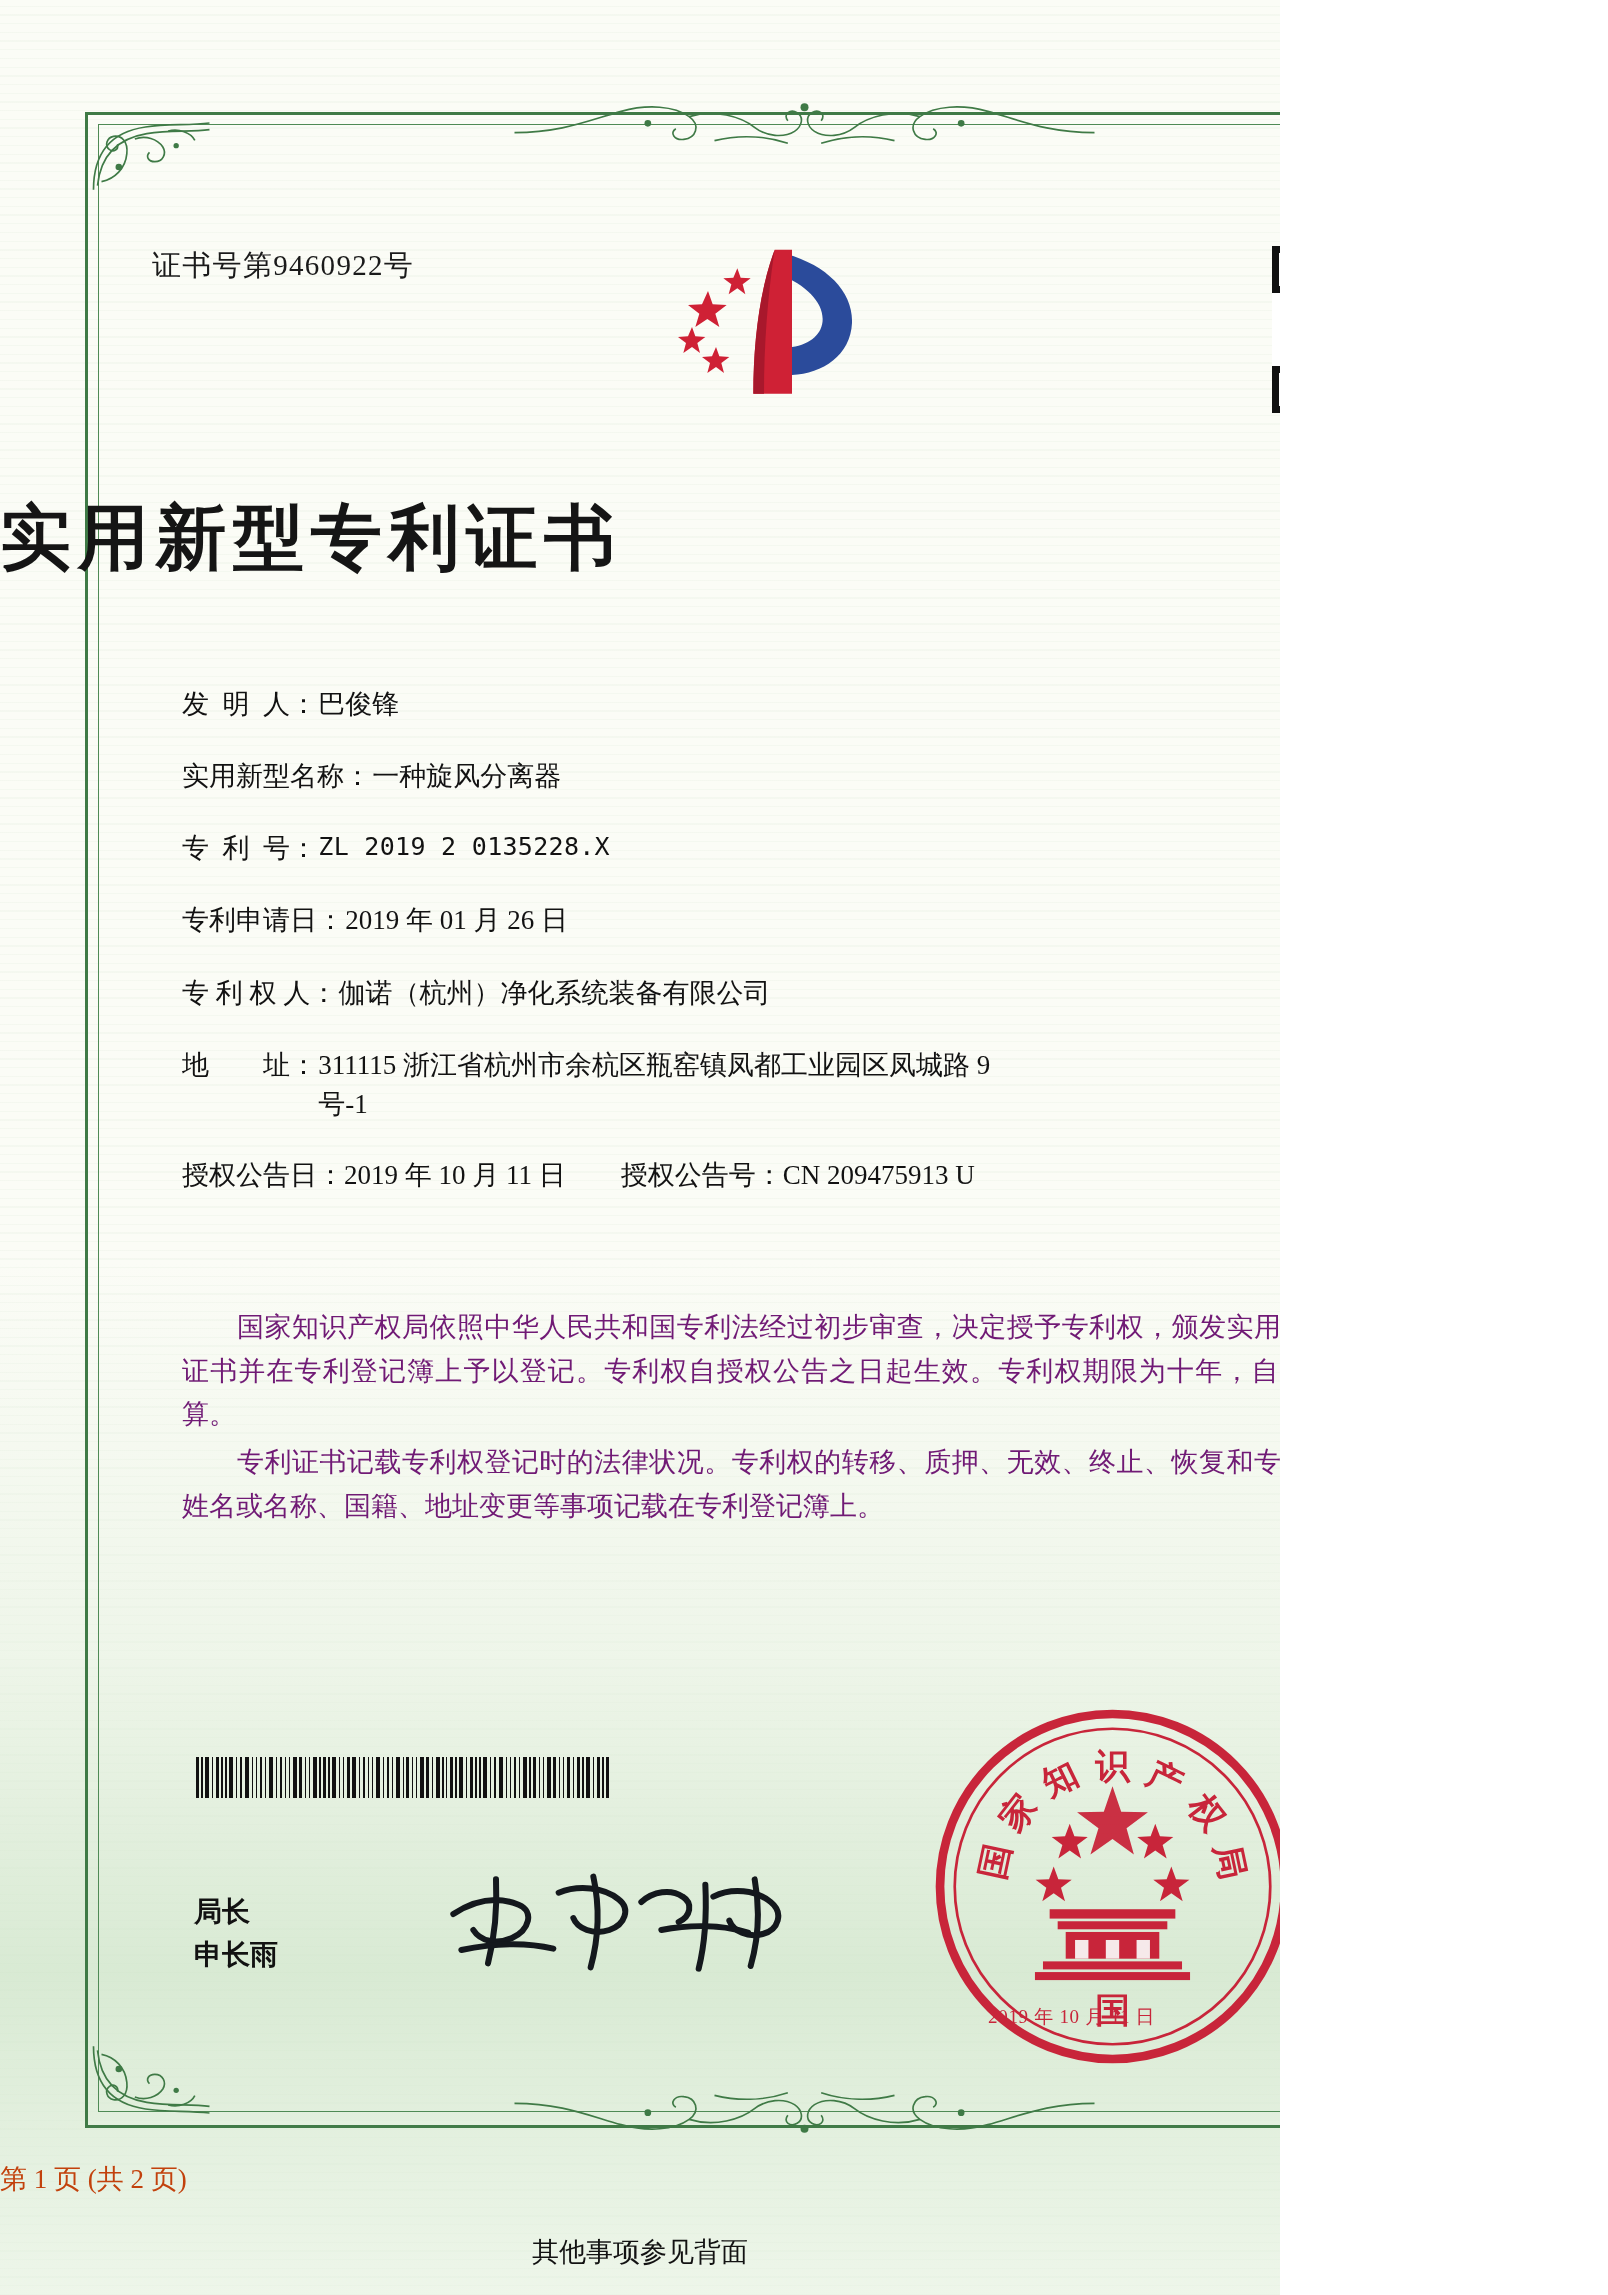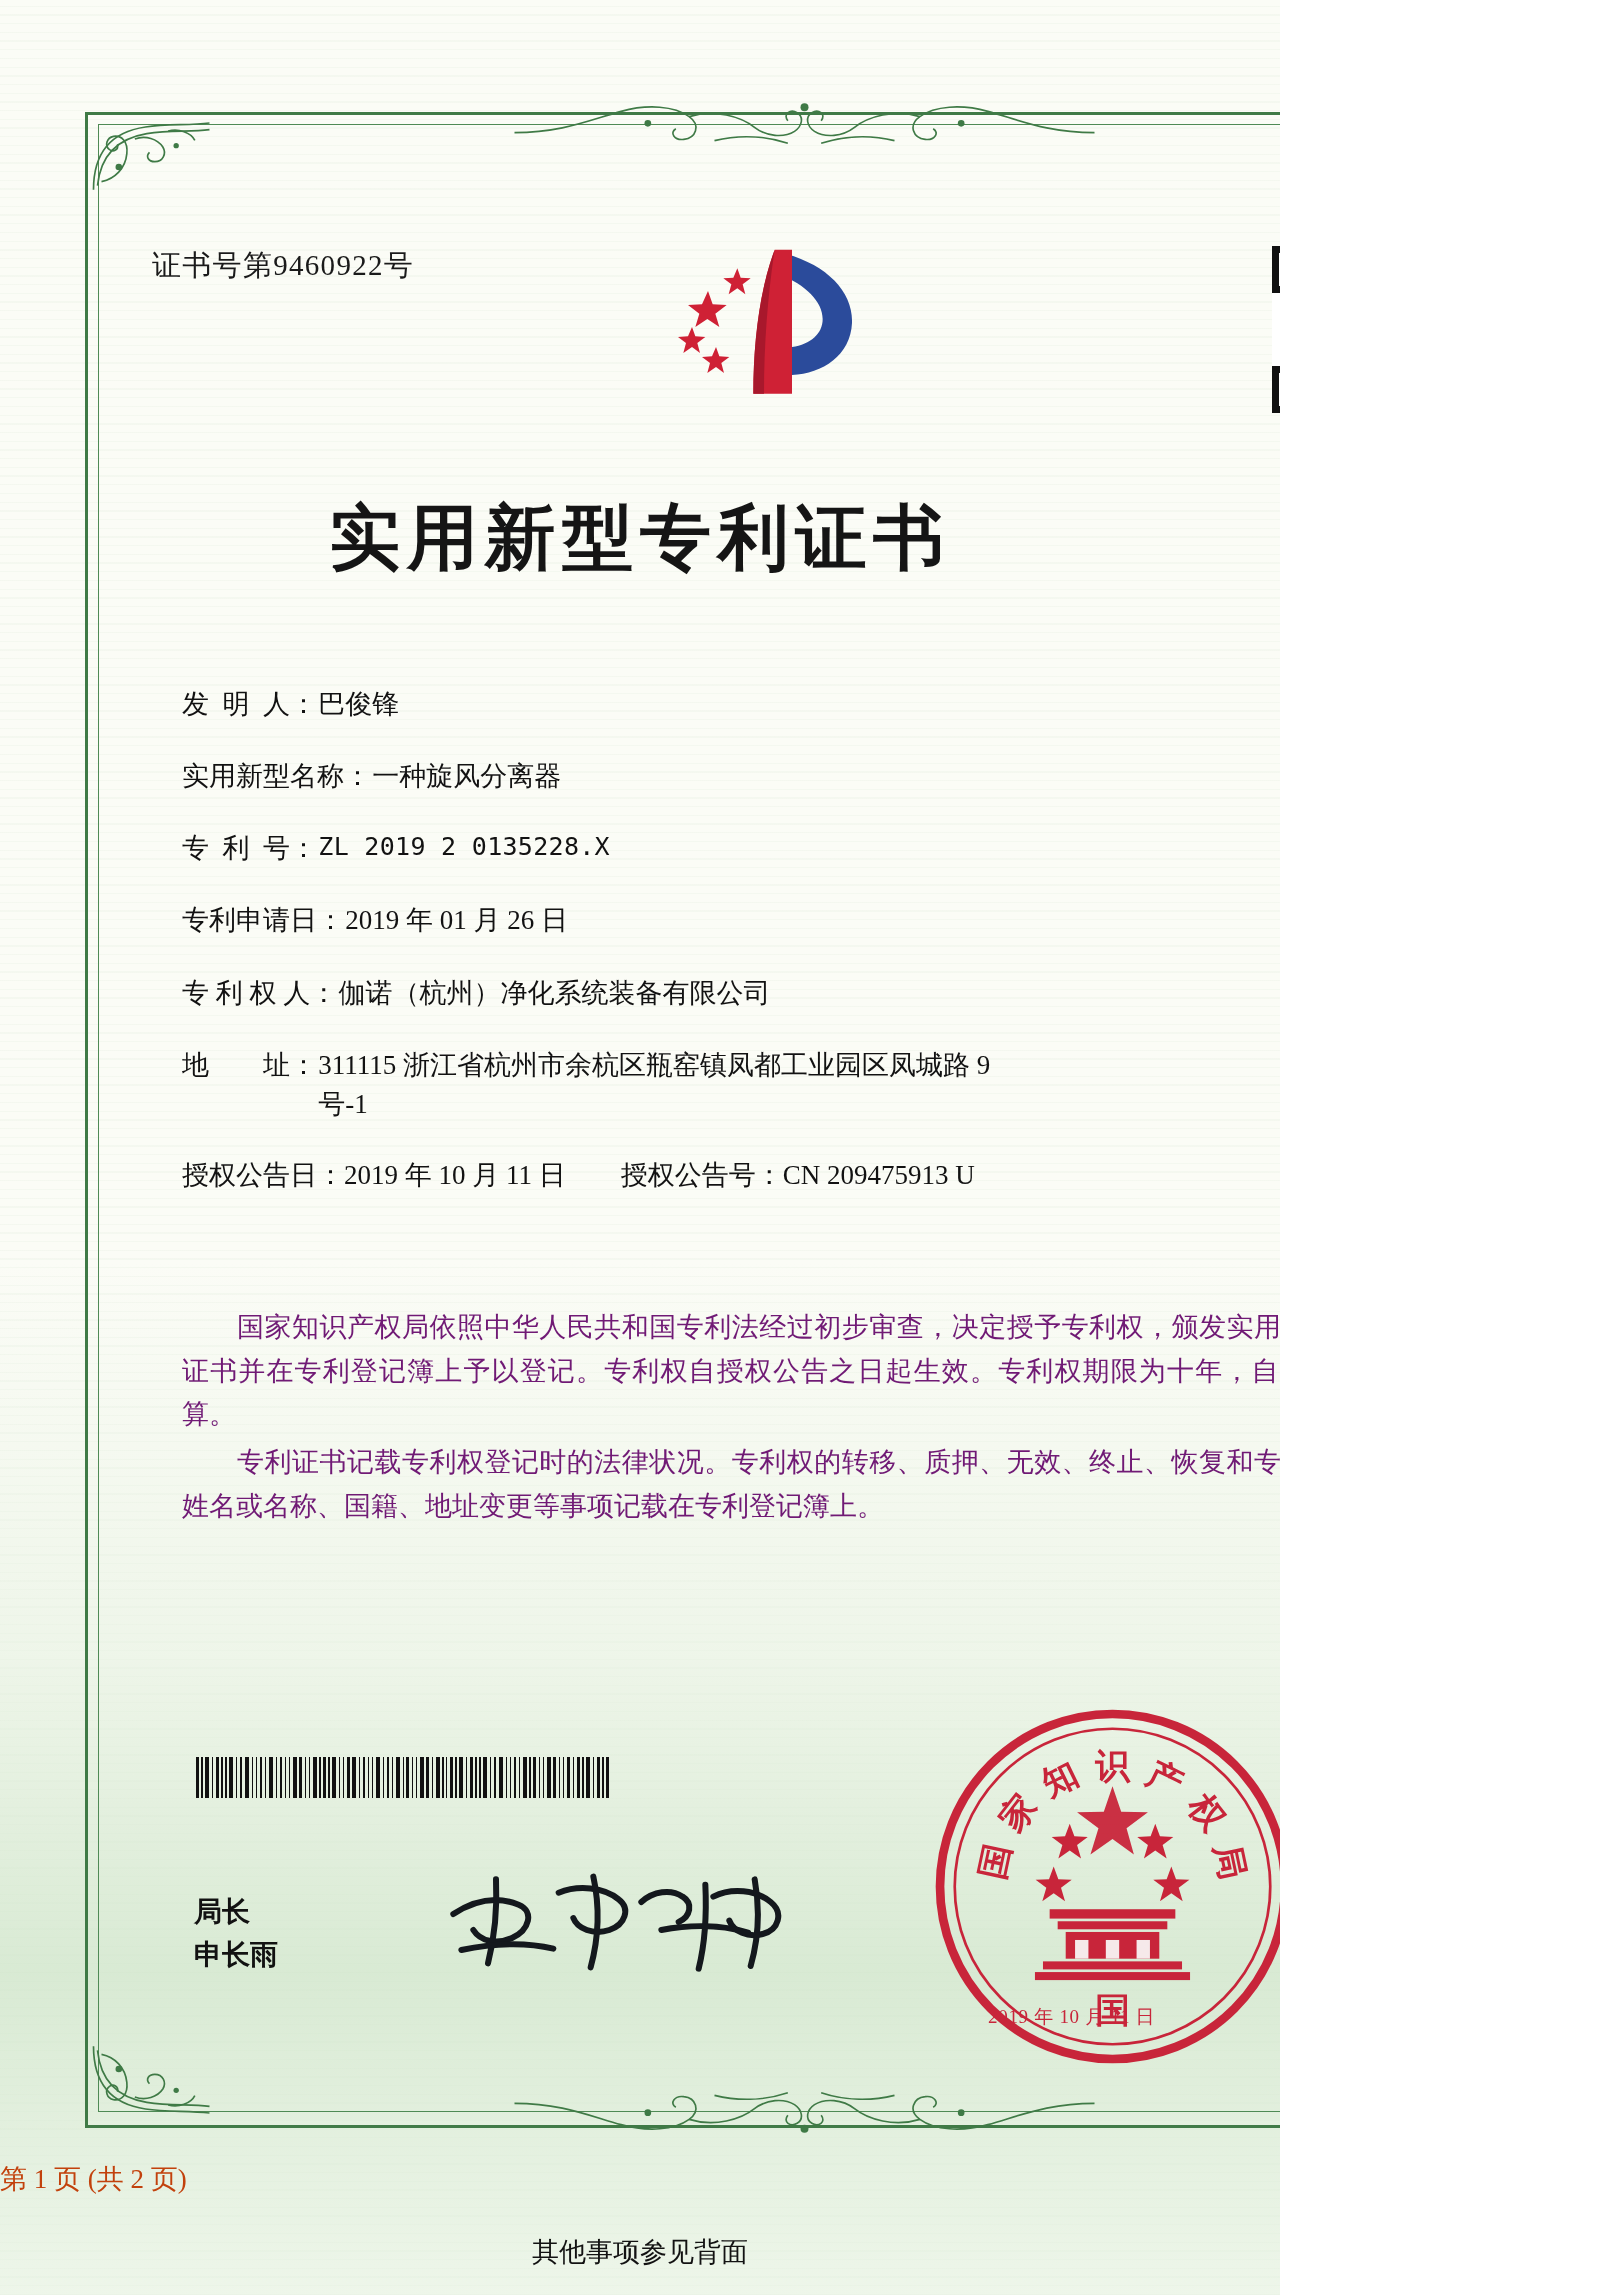--- a/index.html
+++ b/index.html
@@ -88,21 +88,21 @@
     position: absolute;
     left: 1272px; top: 246px;
     width: 167px; height: 167px;
   }
   .qr svg { width: 100%; height: 100%; display: block; }
 
   
   .doc-title {
     position: absolute;
     left: 0; right: 0; top: 491px;
-    text-align: center;
+    text-align: left;
     font-family: "DejaVu Serif", serif;
     font-weight: bold;
     font-size: 71px;
     letter-spacing: 6.7px;
     color: #151515;
   }
 
   
   .fields {
     position: absolute;

